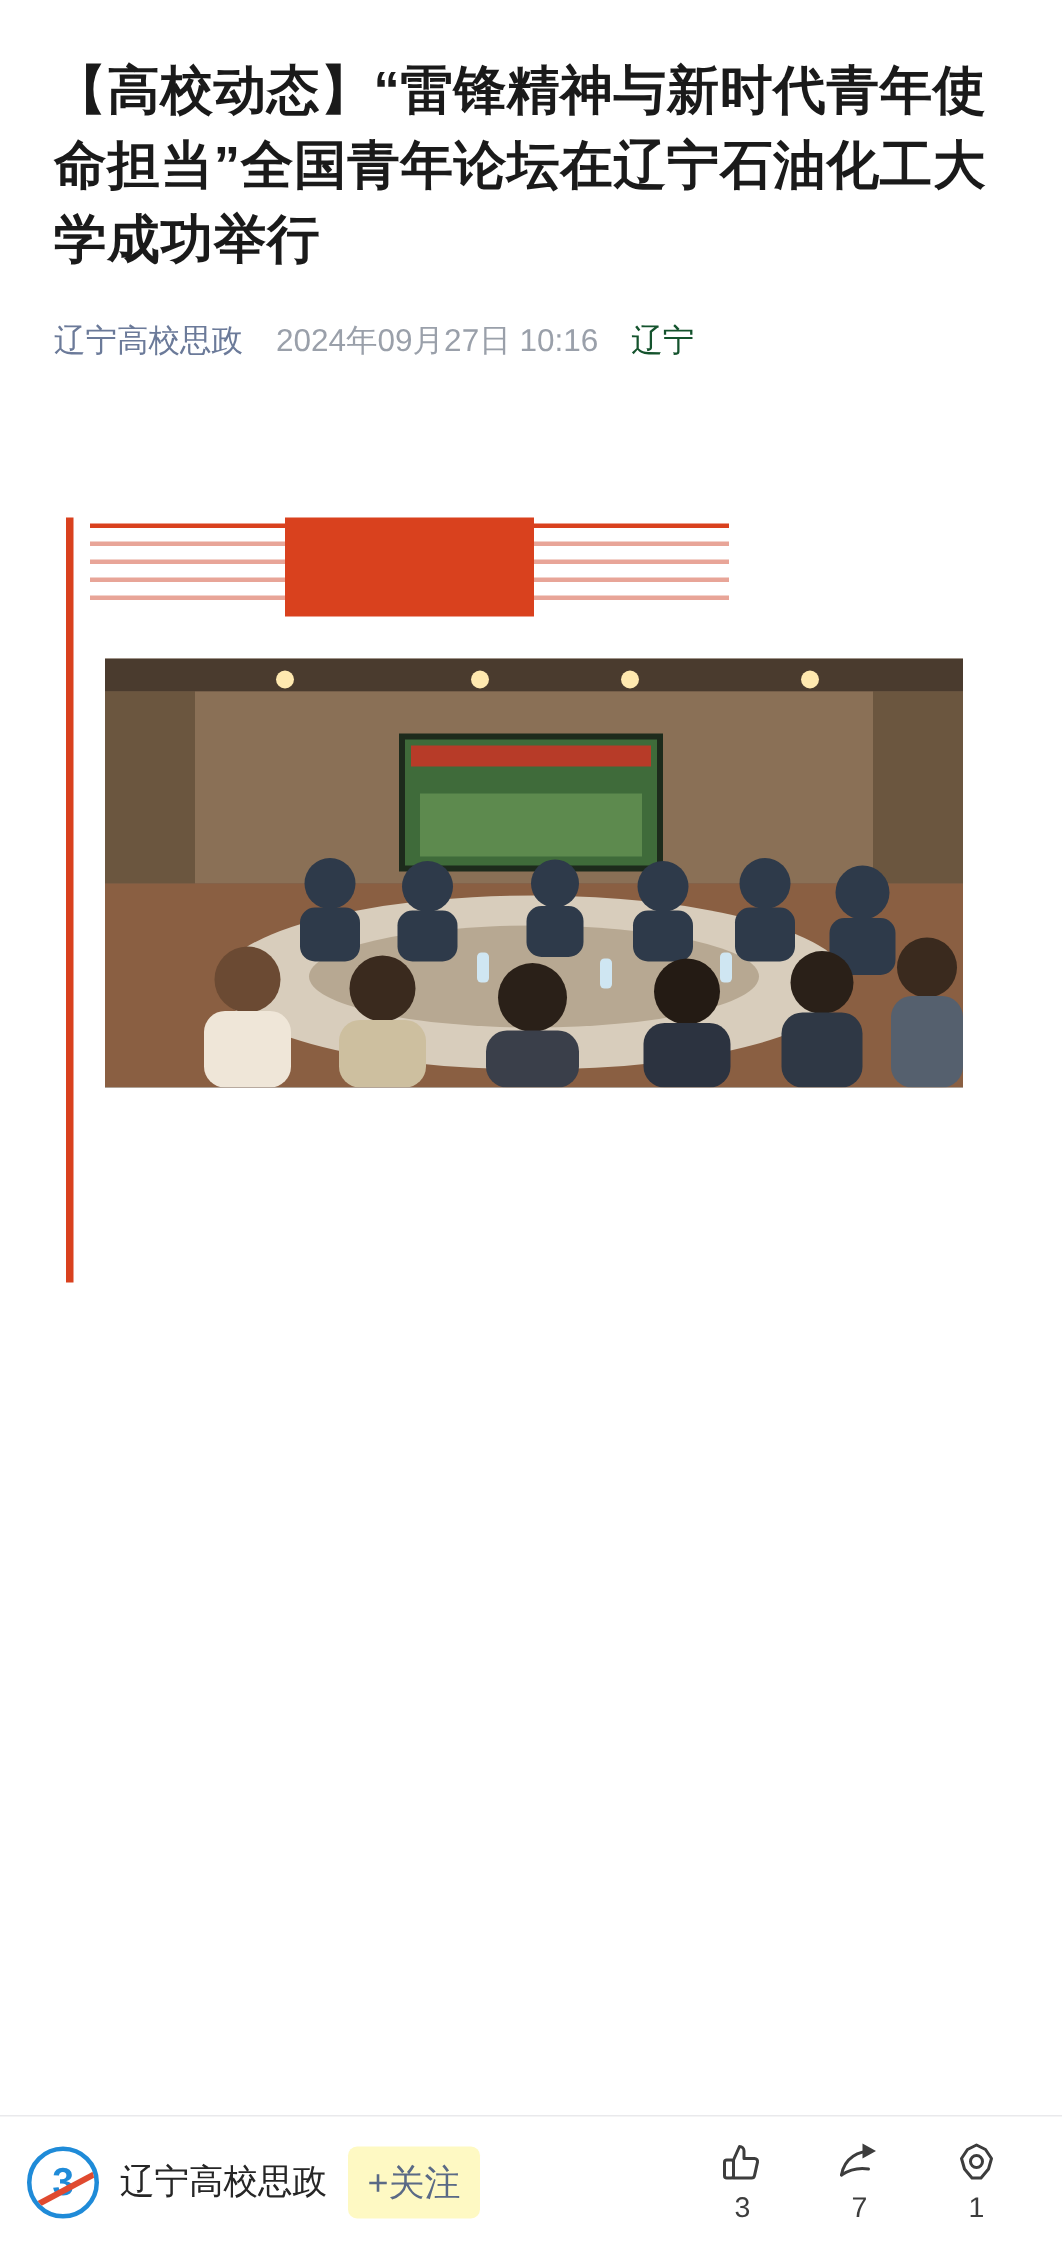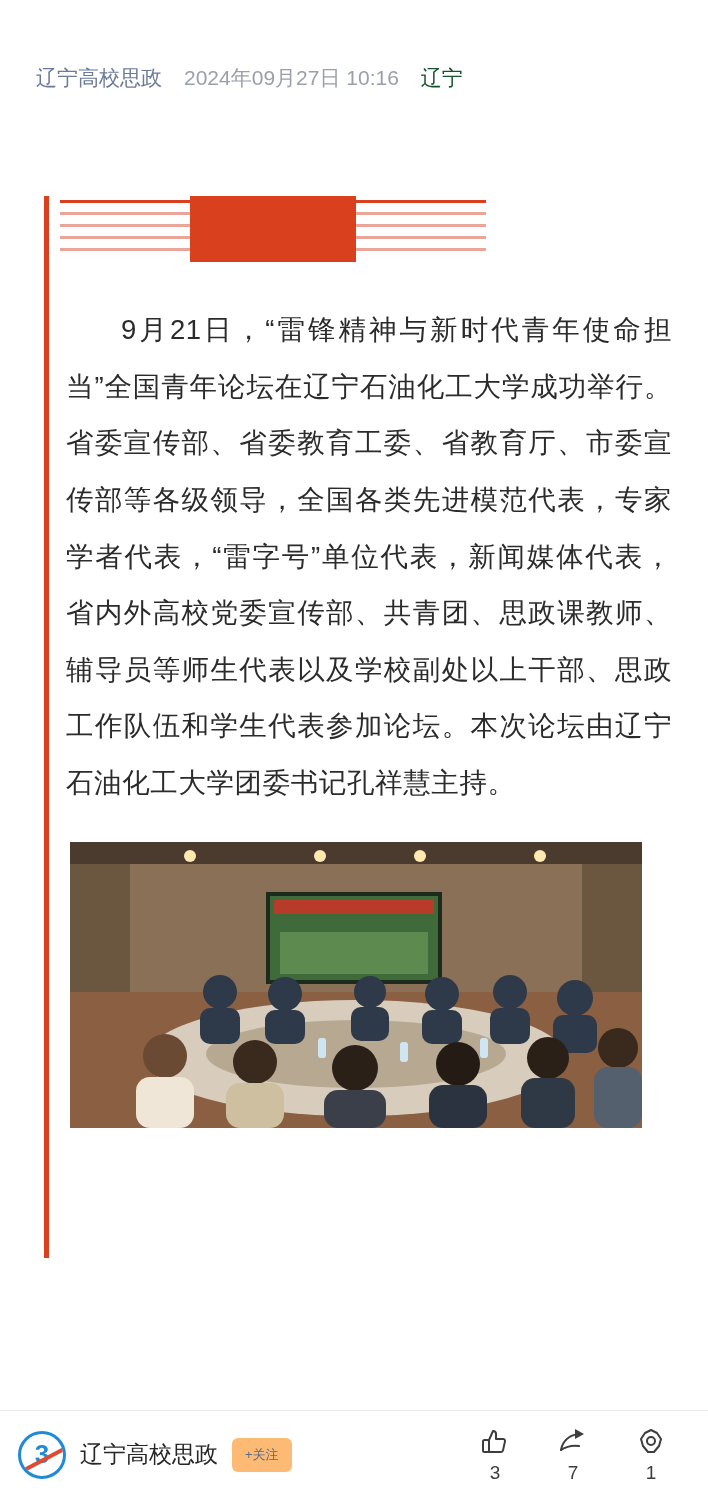--- a/index.html
+++ b/index.html
@@ -142,23 +142,23 @@
     width:64px; height:4px;
     background:#e04a2f;
     transform:rotate(-28deg);
   }
   .acct-name {
     font-size:23px;
     color:#262626;
     white-space:nowrap;
   }
   .follow {
-    font-size:13px;
+    font-size:24px;
     color:#5a6a86;
-    background:#fdba74;
+    background:#fef9c3;
     border-radius:6px;
     padding:8px 13px;
     white-space:nowrap;
     text-align:right;
   }
   .actions {
     margin-left:auto;
     display:flex;
     align-items:center;
     gap:0;
@@ -174,20 +174,21 @@
   .action .lbl { font-size:19px; color:#3d3d3d; }
   .action.comment { width:92px; }
   .action.comment .lbl { font-size:19px; }
 </style>
 </head>
 <body>
 
 <div class="page">
 
   <div class="article">
+    <h1 class="title">【高校动态】“雷锋精神与新时代青年使命担当”全国青年论坛在辽宁石油化工大学成功举行</h1>
 
     <div class="meta">
       <span class="source">辽宁高校思政</span>
       <span class="date">2024年09月27日 10:16</span>
       <span class="region">辽宁</span>
     </div>
 
   </div>
 
   <div class="body-wrap">
@@ -204,21 +205,20 @@
       <div class="deco-block"></div>
       <div class="deco-lines right">
         <span></span>
           <span></span>
           <span></span>
           <span></span>
           <span></span>
       </div>
     </div>
 
-    <p class="para">9月21日，“雷锋精神与新时代青年使命担当”全国青年论坛在辽宁石油化工大学成功举行。省委宣传部、省委教育工委、省教育厅、市委宣传部等各级领导，全国各类先进模范代表，专家学者代表，“雷字号”单位代表，新闻媒体代表，省内外高校党委宣传部、共青团、思政课教师、辅导员等师生代表以及学校副处以上干部、思政工作队伍和学生代表参加论坛。本次论坛由辽宁石油化工大学团委书记孔祥慧主持。</p>
 
     <div class="photo">
       <svg viewBox="0 0 572 286" preserveAspectRatio="none">
 
         <rect x="0" y="0" width="572" height="150" fill="#7a6450"></rect>
         <rect x="0" y="0" width="572" height="22" fill="#4a3b2e"></rect>
 
         <rect x="0" y="22" width="60" height="128" fill="#6b563f"></rect>
         <rect x="512" y="22" width="60" height="128" fill="#6b563f"></rect>
         <rect x="60" y="22" width="452" height="128" fill="#8a7056"></rect>

